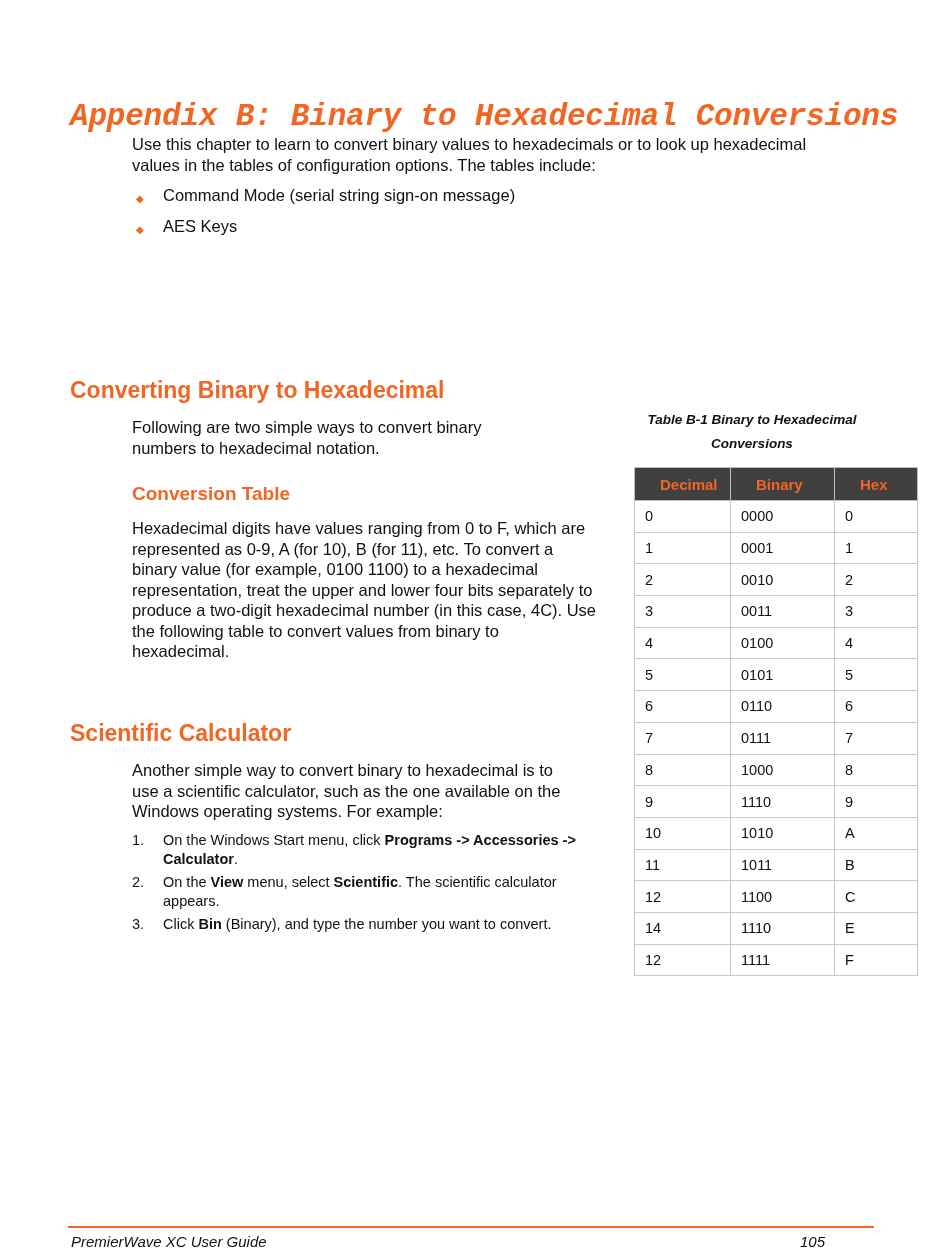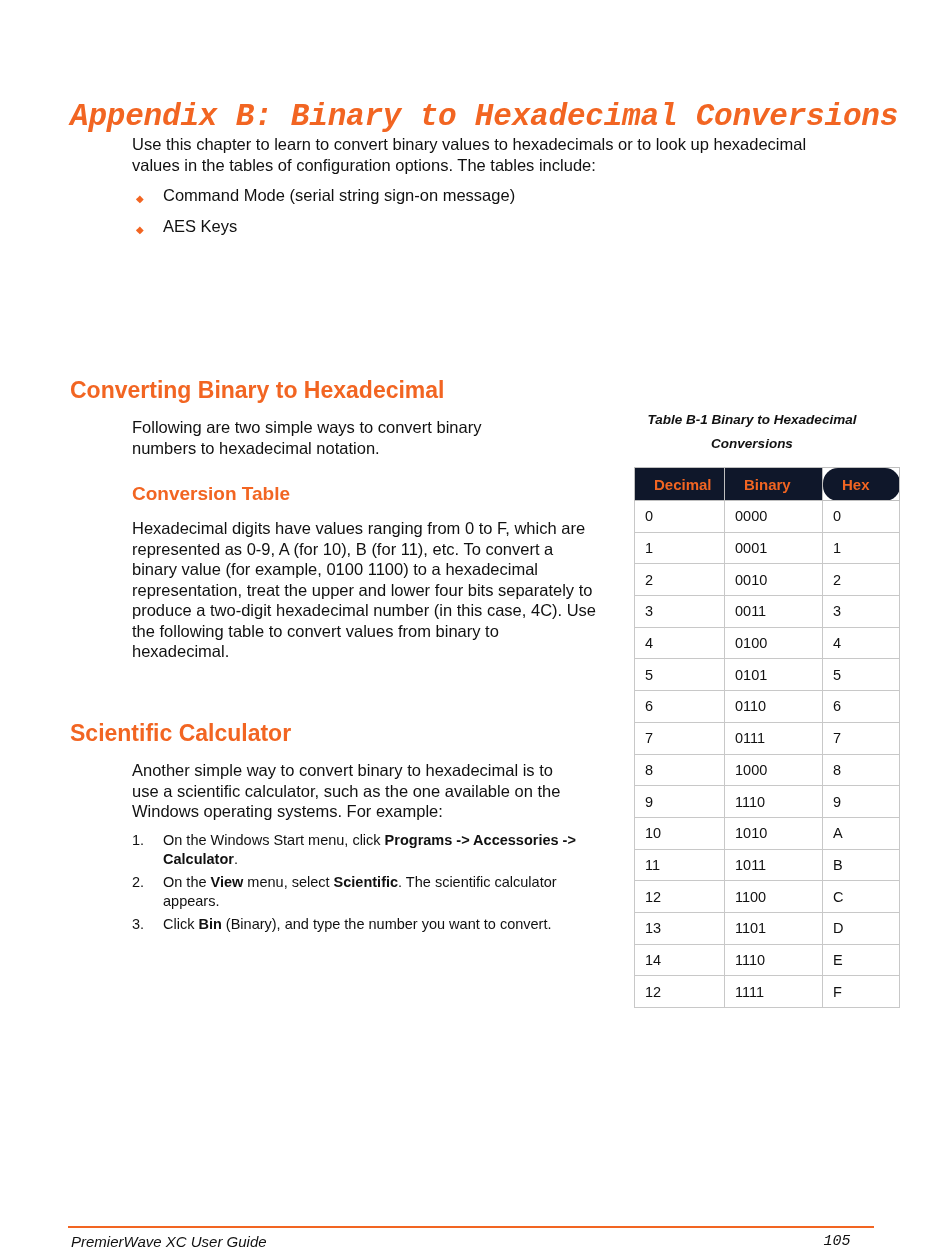--- a/index.html
+++ b/index.html
@@ -28,32 +28,32 @@
   ol.steps li .num { position: absolute; left: 0; top: 0; }
   .caption {
     left: 636px; top: 408px; width: 232px; text-align: center;
     font-size: 13.5px; font-weight: bold; font-style: italic; line-height: 24px;
   }
   table.conv {
     position: absolute; left: 634px; top: 467px; border-collapse: collapse;
     font-size: 14.5px;
   }
   table.conv th {
-    background: #0f172a; color: #f26522; text-align: left; font-weight: bold;
-    font-size: 15px; height: 32px; padding: 0 0 0 19px; border: 1px solid #bfbfbf;
+    background: #404040; color: #f26522; text-align: left; font-weight: bold;
+    font-size: 15px; height: 32px; padding: 0 0 0 25px; border: 1px solid #bfbfbf;
   }
   table.conv td {
     height: 30.7px; padding: 0 0 0 10px; border: 1px solid #c8c8c8; color: #111;
   }
   table.conv .c1 { width: 70px; }
   table.conv .c2 { width: 78px; }
-  table.conv .c3 { width: 57px; border-radius: 15px; }
+  table.conv .c3 { width: 57px; }
   .footer-rule { left: 68px; top: 1226px; width: 806px; height: 2px; background: #f26522; }
   .footer-left { left: 71px; top: 1233px; font-size: 15px; font-style: italic; }
-  .footer-right { left: 800px; top: 1233px; width: 74px; text-align: center; font-size: 15px; font-style: italic; font-family: Liberation Mono, monospace; }
+  .footer-right { left: 800px; top: 1233px; width: 74px; text-align: left; font-size: 15px; font-style: italic; }
 </style>
 </head>
 <body>
 
 <h1 class="abs h1">Appendix B:  Binary to Hexadecimal Conversions</h1>
 
 <div class="abs intro">
   <p class="p">Use this chapter to learn to convert binary values to hexadecimals or to look up hexadecimal values in the tables of configuration options. The tables include:</p>
   <ul class="bullets">
     <li>
@@ -161,25 +161,20 @@
         <td>11</td>
         <td>1011</td>
         <td>B</td>
       </tr>
       <tr>
         <td>12</td>
         <td>1100</td>
         <td>C</td>
       </tr>
       <tr>
-        <td>13</td>
-        <td>1101</td>
-        <td>D</td>
-      </tr>
-      <tr>
         <td>14</td>
         <td>1110</td>
         <td>E</td>
       </tr>
       <tr>
         <td>12</td>
         <td>1111</td>
         <td>F</td>
       </tr>
     </tbody>

